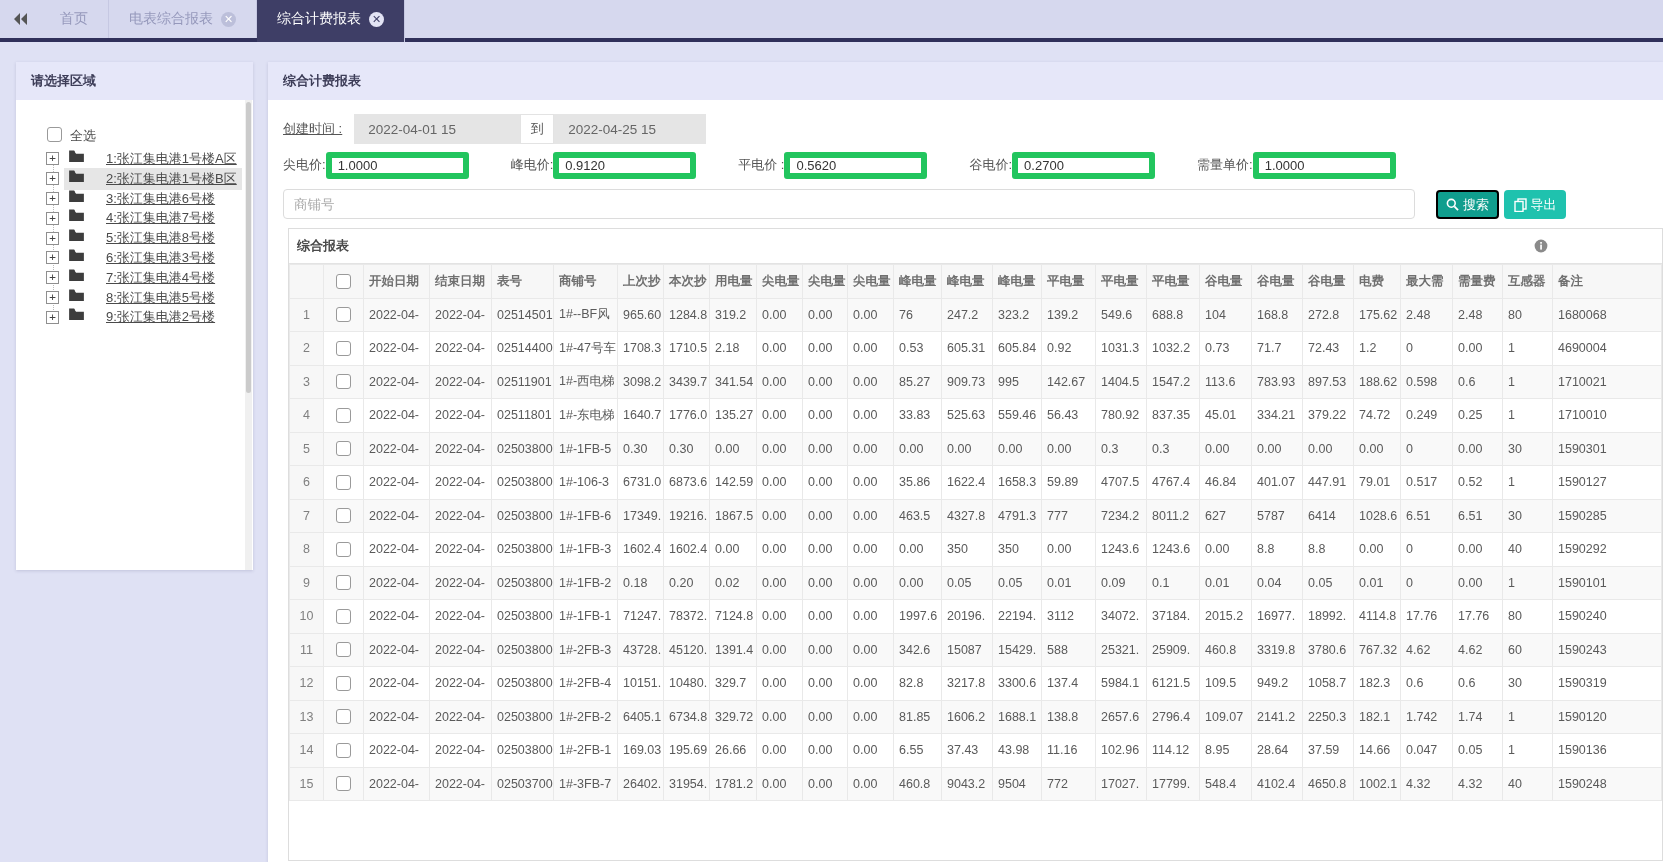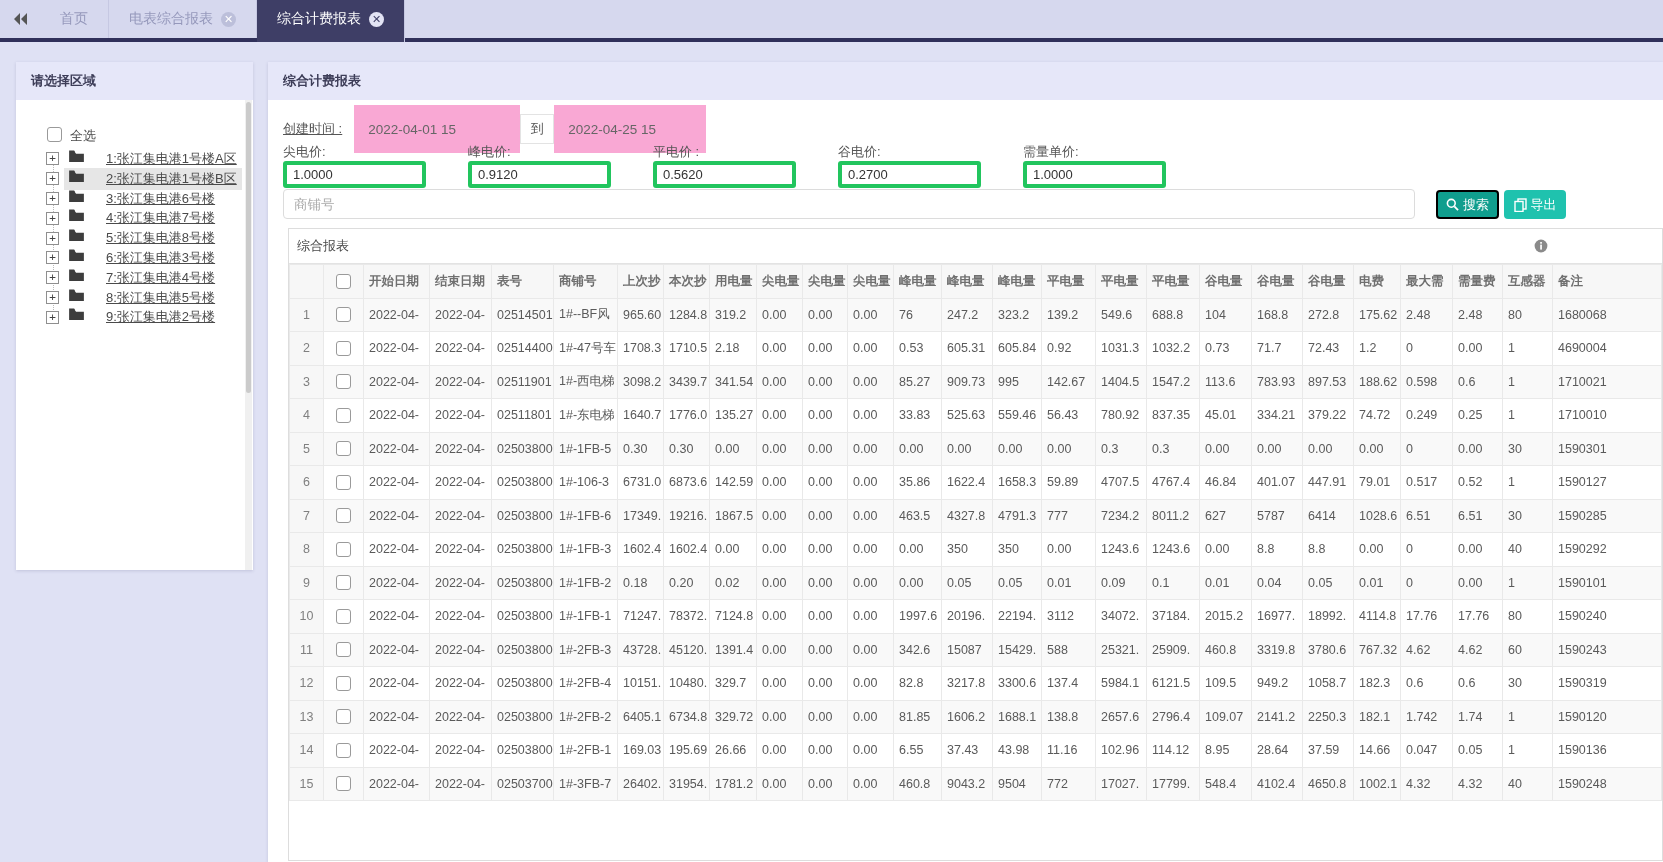--- a/index.html
+++ b/index.html
@@ -33,35 +33,35 @@
   .titem{position:absolute;left:30px;height:19.8px;display:flex;align-items:center;font-size:13px;color:#4a4a4a;white-space:nowrap;cursor:pointer;}
   .expander{width:13px;height:13px;border:1px solid #8f8f8f;background:#fff;font-size:11px;line-height:11px;text-align:center;color:#444;margin-right:5px;box-sizing:border-box;font-family:"DejaVu Sans Mono",monospace;}
   .titem .body{display:flex;align-items:flex-start;gap:22px;padding:2px 5px;text-decoration:underline;}
   .titem.selected .body{background:#e6e6e6;}
   .folder{width:15px;height:12px;display:block;}
   .sb-scroll{position:absolute;right:1px;top:0px;width:7px;height:470px;background:#f0f0f0;}
   .sb-thumb{position:absolute;left:1px;top:2px;width:5px;height:62%;background:#cbcbcb;border-radius:3px;}
   
   .flt-label{font-size:13px;color:#555;}
   .row-date{position:absolute;left:15px;top:52px;height:30px;display:flex;align-items:center;}
-  .dateinput{width:166px;height:48px;background:#f9a8d4;border:none;color:#666;font-size:13.5px;padding:0 0 0 14px;box-sizing:border-box;font-family:inherit;}
+  .dateinput{width:166px;height:30px;background:#e5e5e5;border:none;color:#666;font-size:13.5px;padding:0 0 0 14px;box-sizing:border-box;font-family:inherit;}
   .tolabel{width:34px;height:30px;background:#fff;border:1px solid #e3e3e3;display:flex;align-items:center;justify-content:center;font-size:13px;color:#555;box-sizing:border-box;}
   .date2{width:152px;}
   .row-price{position:absolute;left:15px;top:89px;height:28px;display:flex;align-items:center;column-gap:42px;}
-  .pricepair{display:flex;flex-direction:column;}
-  .priceinput{width:143px;height:27px;border:4px solid #22c55e;border-radius:3px;font-size:13px;color:#333;padding:0 6px;box-sizing:border-box;font-family:inherit;}
+  .pricepair{display:flex;align-items:center;}
+  .priceinput{width:143px;height:27px;border:6px solid #22c55e;border-radius:3px;font-size:13px;color:#333;padding:0 6px;box-sizing:border-box;font-family:inherit;}
   .row-shop{position:absolute;left:15px;top:127px;height:30px;width:1370px;}
   .shopinput{position:absolute;left:0;top:0;width:1132px;height:30px;border:1px solid #dcdcdc;border-radius:4px;font-size:13.5px;color:#555;padding:0 10px;box-sizing:border-box;font-family:inherit;}
   .shopinput::placeholder{color:#a9a9a9;}
   .btn{position:absolute;top:1px;height:29px;display:flex;align-items:center;justify-content:center;gap:4px;color:#fff;font-size:13px;border-radius:4px;cursor:pointer;box-sizing:border-box;white-space:nowrap;}
   .btn-search{left:1153px;width:63px;background:#109e8e;border:2px solid #000;}
   .btn-export{left:1221px;width:62px;background:#1fc2ae;border:none;}
   
   .tbox{position:absolute;left:20px;top:166px;width:1375px;height:633px;border:1px solid #ddd;box-sizing:border-box;overflow:hidden;background:#fff;}
-  .tbox-hd{height:34px;border-bottom:1px solid #e3e3e3;display:flex;align-items:center;padding:0 8px;font-size:13px;font-weight:normal;color:#4a4a4a;position:relative;}
+  .tbox-hd{height:34px;border-bottom:1px solid #e3e3e3;display:flex;align-items:center;padding:0 8px;font-size:13px;font-weight:bold;color:#4a4a4a;position:relative;}
   .info-ico{position:absolute;right:114px;top:10px;width:14px;height:14px;cursor:pointer;}
   table.rpt{border-collapse:collapse;table-layout:fixed;width:1373px;font-size:12.5px;color:#5a5a5a;}
   table.rpt th,table.rpt td{border:1px solid #e9e9e9;height:33.5px;padding:0 5px;overflow:hidden;white-space:nowrap;text-align:left;box-sizing:border-box;}
   table.rpt th{background:#f7f7f7;color:#6f6f6f;font-weight:bold;}
   table.rpt td.rn{background:#f7f7f7;text-align:center;color:#808080;}
   table.rpt th.cb,table.rpt td.cb{text-align:center;}
   table.rpt .ckbox{margin:0 auto;}
   tbody tr:nth-child(odd){background:#f9f9f9;}
 </style>
 </head>

